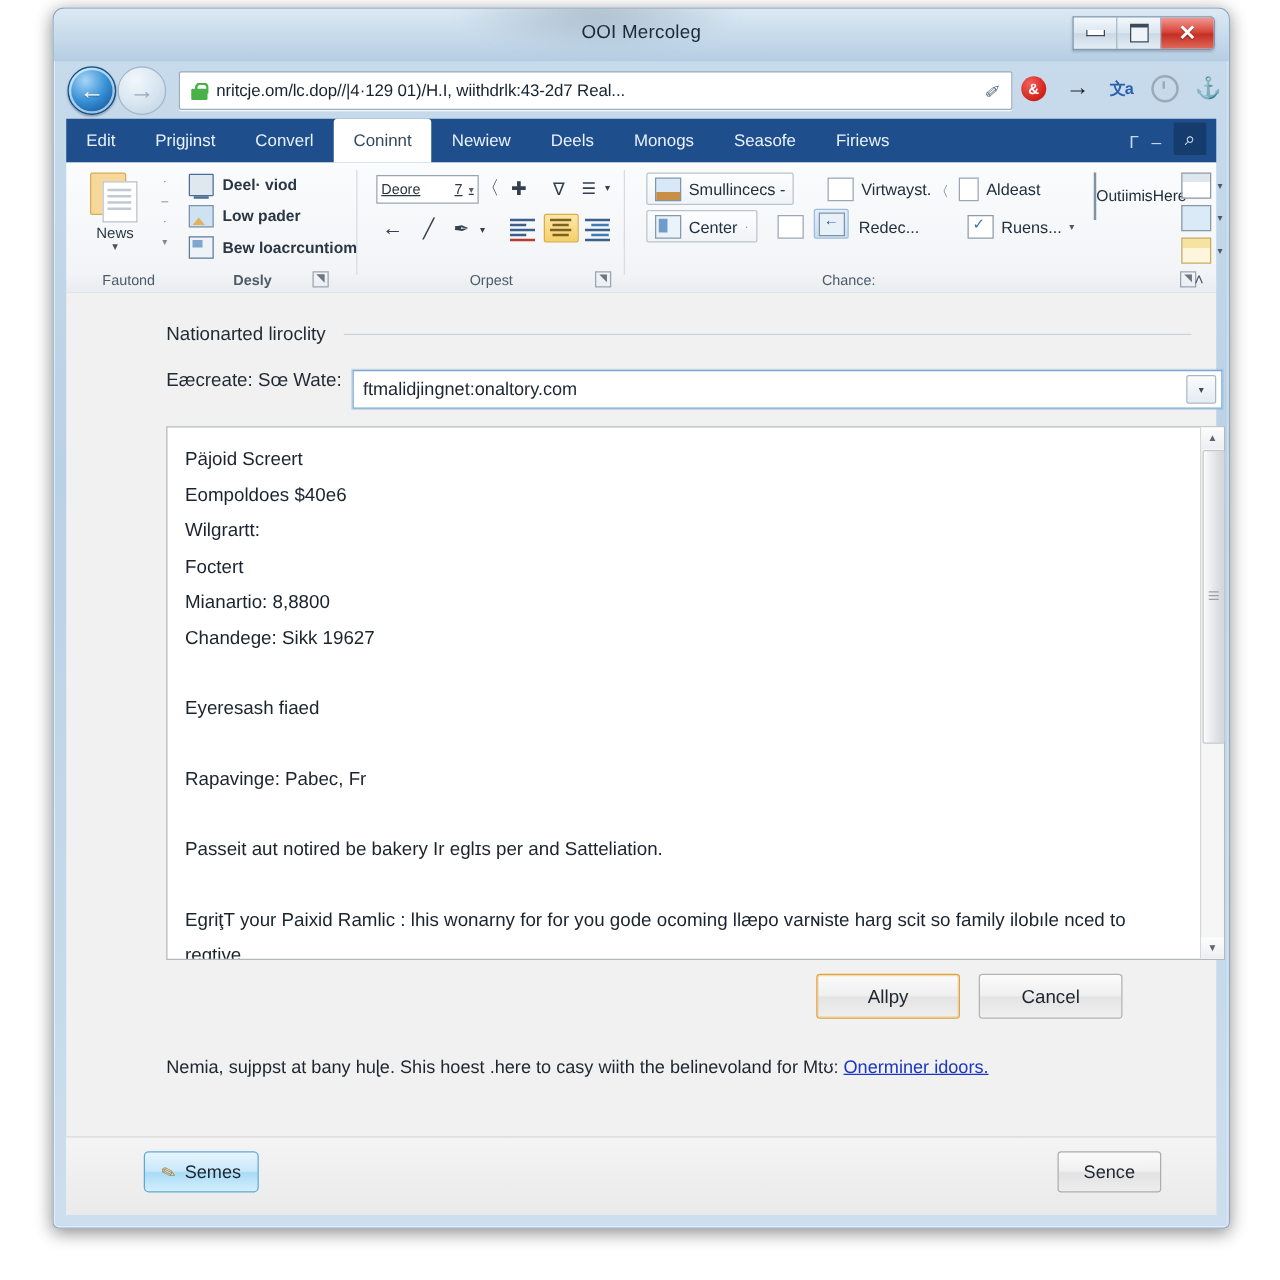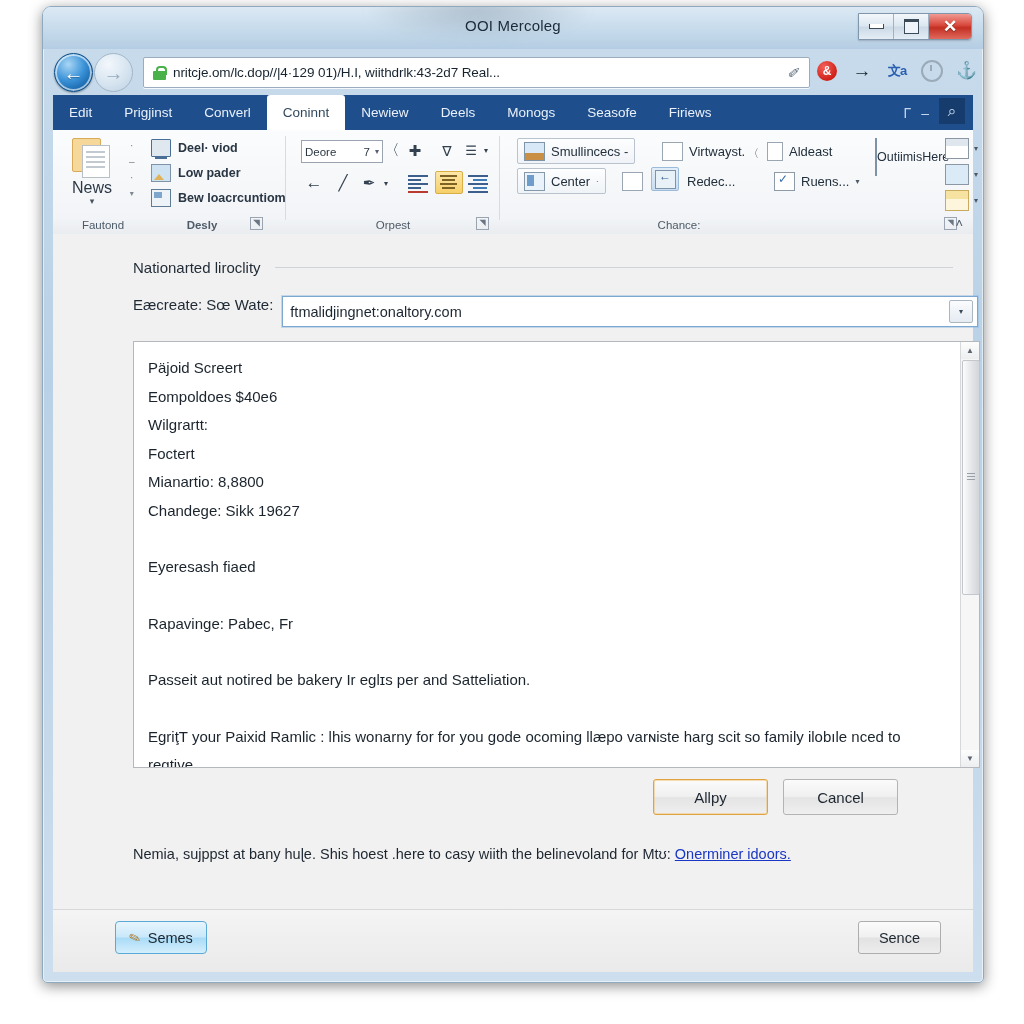--- a/index.html
+++ b/index.html
@@ -195,21 +195,21 @@
   .bigbtn {
     position:absolute; left:10px; top:6px; width:58px;
     display:flex; flex-direction:column; align-items:center;
   }
   .bigbtn-ico {
     width:40px; height:42px; position:relative;
   }
   .doc-back { position:absolute; left:0; top:2px; width:27px; height:32px; background:#f6d89a; border:1px solid #d7ab58; border-radius:2px; }
   .doc-front { position:absolute; left:10px; top:9px; width:26px; height:31px; background:#ffffff; border:1px solid #b9bfc7; }
   .doc-line { position:absolute; left:3px; width:19px; height:1.5px; background:#c3c9d1; }
-  .bigbtn-label { font-size:16px; color:#2c3945; margin-top:1px; }
+  .bigbtn-label { font-size:12px; color:#2c3945; margin-top:1px; }
   .bigbtn-caret { font-size:9px; color:#46525f; line-height:8px; }
 
   .vdots { position:absolute; left:76px; top:12px; display:flex; flex-direction:column; gap:9px; align-items:center; }
   .vdot { font-size:10px; color:#7d8894; line-height:7px; }
 
   .rbtn {
     position:absolute; display:flex; align-items:center; gap:7px;
     font-size:12.5px; color:#2a3644; white-space:nowrap;
   }
   .mini-ico { width:18px; height:16px; position:relative; flex:0 0 auto; }
@@ -218,21 +218,21 @@
   .mi-pic { background:#cfe2f2; border:1.5px solid #7e93a8; }
   .mi-pic::after { content:''; position:absolute; left:2px; bottom:1px; width:0; height:0; border-left:5px solid transparent; border-right:5px solid transparent; border-bottom:6px solid #e0b25a; }
   .mi-win2 { background:#eef3f8; border:1.5px solid #5f7a95; }
   .mi-win2::after { content:''; position:absolute; left:2px; top:2px; width:8px; height:6px; background:#7fa6cc; }
 
   
   .fontbox {
     position:absolute; left:8px; top:10px; width:74px; height:21px;
     background:#ffffff; border:1px solid #9aa4b0;
     display:flex; align-items:center; padding:0 3px;
-    font-size:11.5px; color:#2b3744;
+    font-size:11.5px; color:#2b3744;text-decoration:underline;
   }
   .fontbox .fb-name { flex:1 1 auto; }
   .fontbox .fb-size { margin-right:5px; }
   .fontbox .fb-caret { font-size:8px; color:#55616e; }
 
   .ticon {
     position:absolute; display:flex; align-items:center; justify-content:center;
     font-size:15px; color:#32404f;
   }
   .para-ico {
@@ -390,21 +390,21 @@
   .footbtn-left {
     position:absolute; left:62px; top:11px; height:31px;
     display:flex; align-items:center; gap:7px;
     padding:0 13px;
     background: linear-gradient(180deg,#e7f5fd 0%,#c9e8fa 48%,#a9dbf6 52%,#d4effd 100%);
     border:1px solid #5aa9d6; border-radius:4px;
     font-size:14.5px; color:#1b2630;
   }
   .pencil-ico { font-size:14px; color:#b07c30; transform: rotate(-18deg); }
   .footbtn-right {
-    position:absolute; right:32px; top:11px; height:31px;
+    position:absolute; right:44px; top:11px; height:31px;
     display:flex; align-items:center; justify-content:center;
     padding:0 20px;
     background: linear-gradient(180deg,#fbfbfb 0%,#f0f0f0 48%,#e2e2e2 52%,#ededed 100%);
     border:1px solid #adadad; border-radius:3px;
     font-size:14.5px; color:#1d2630;
   }
 </style>
 </head>
 <body>
 

